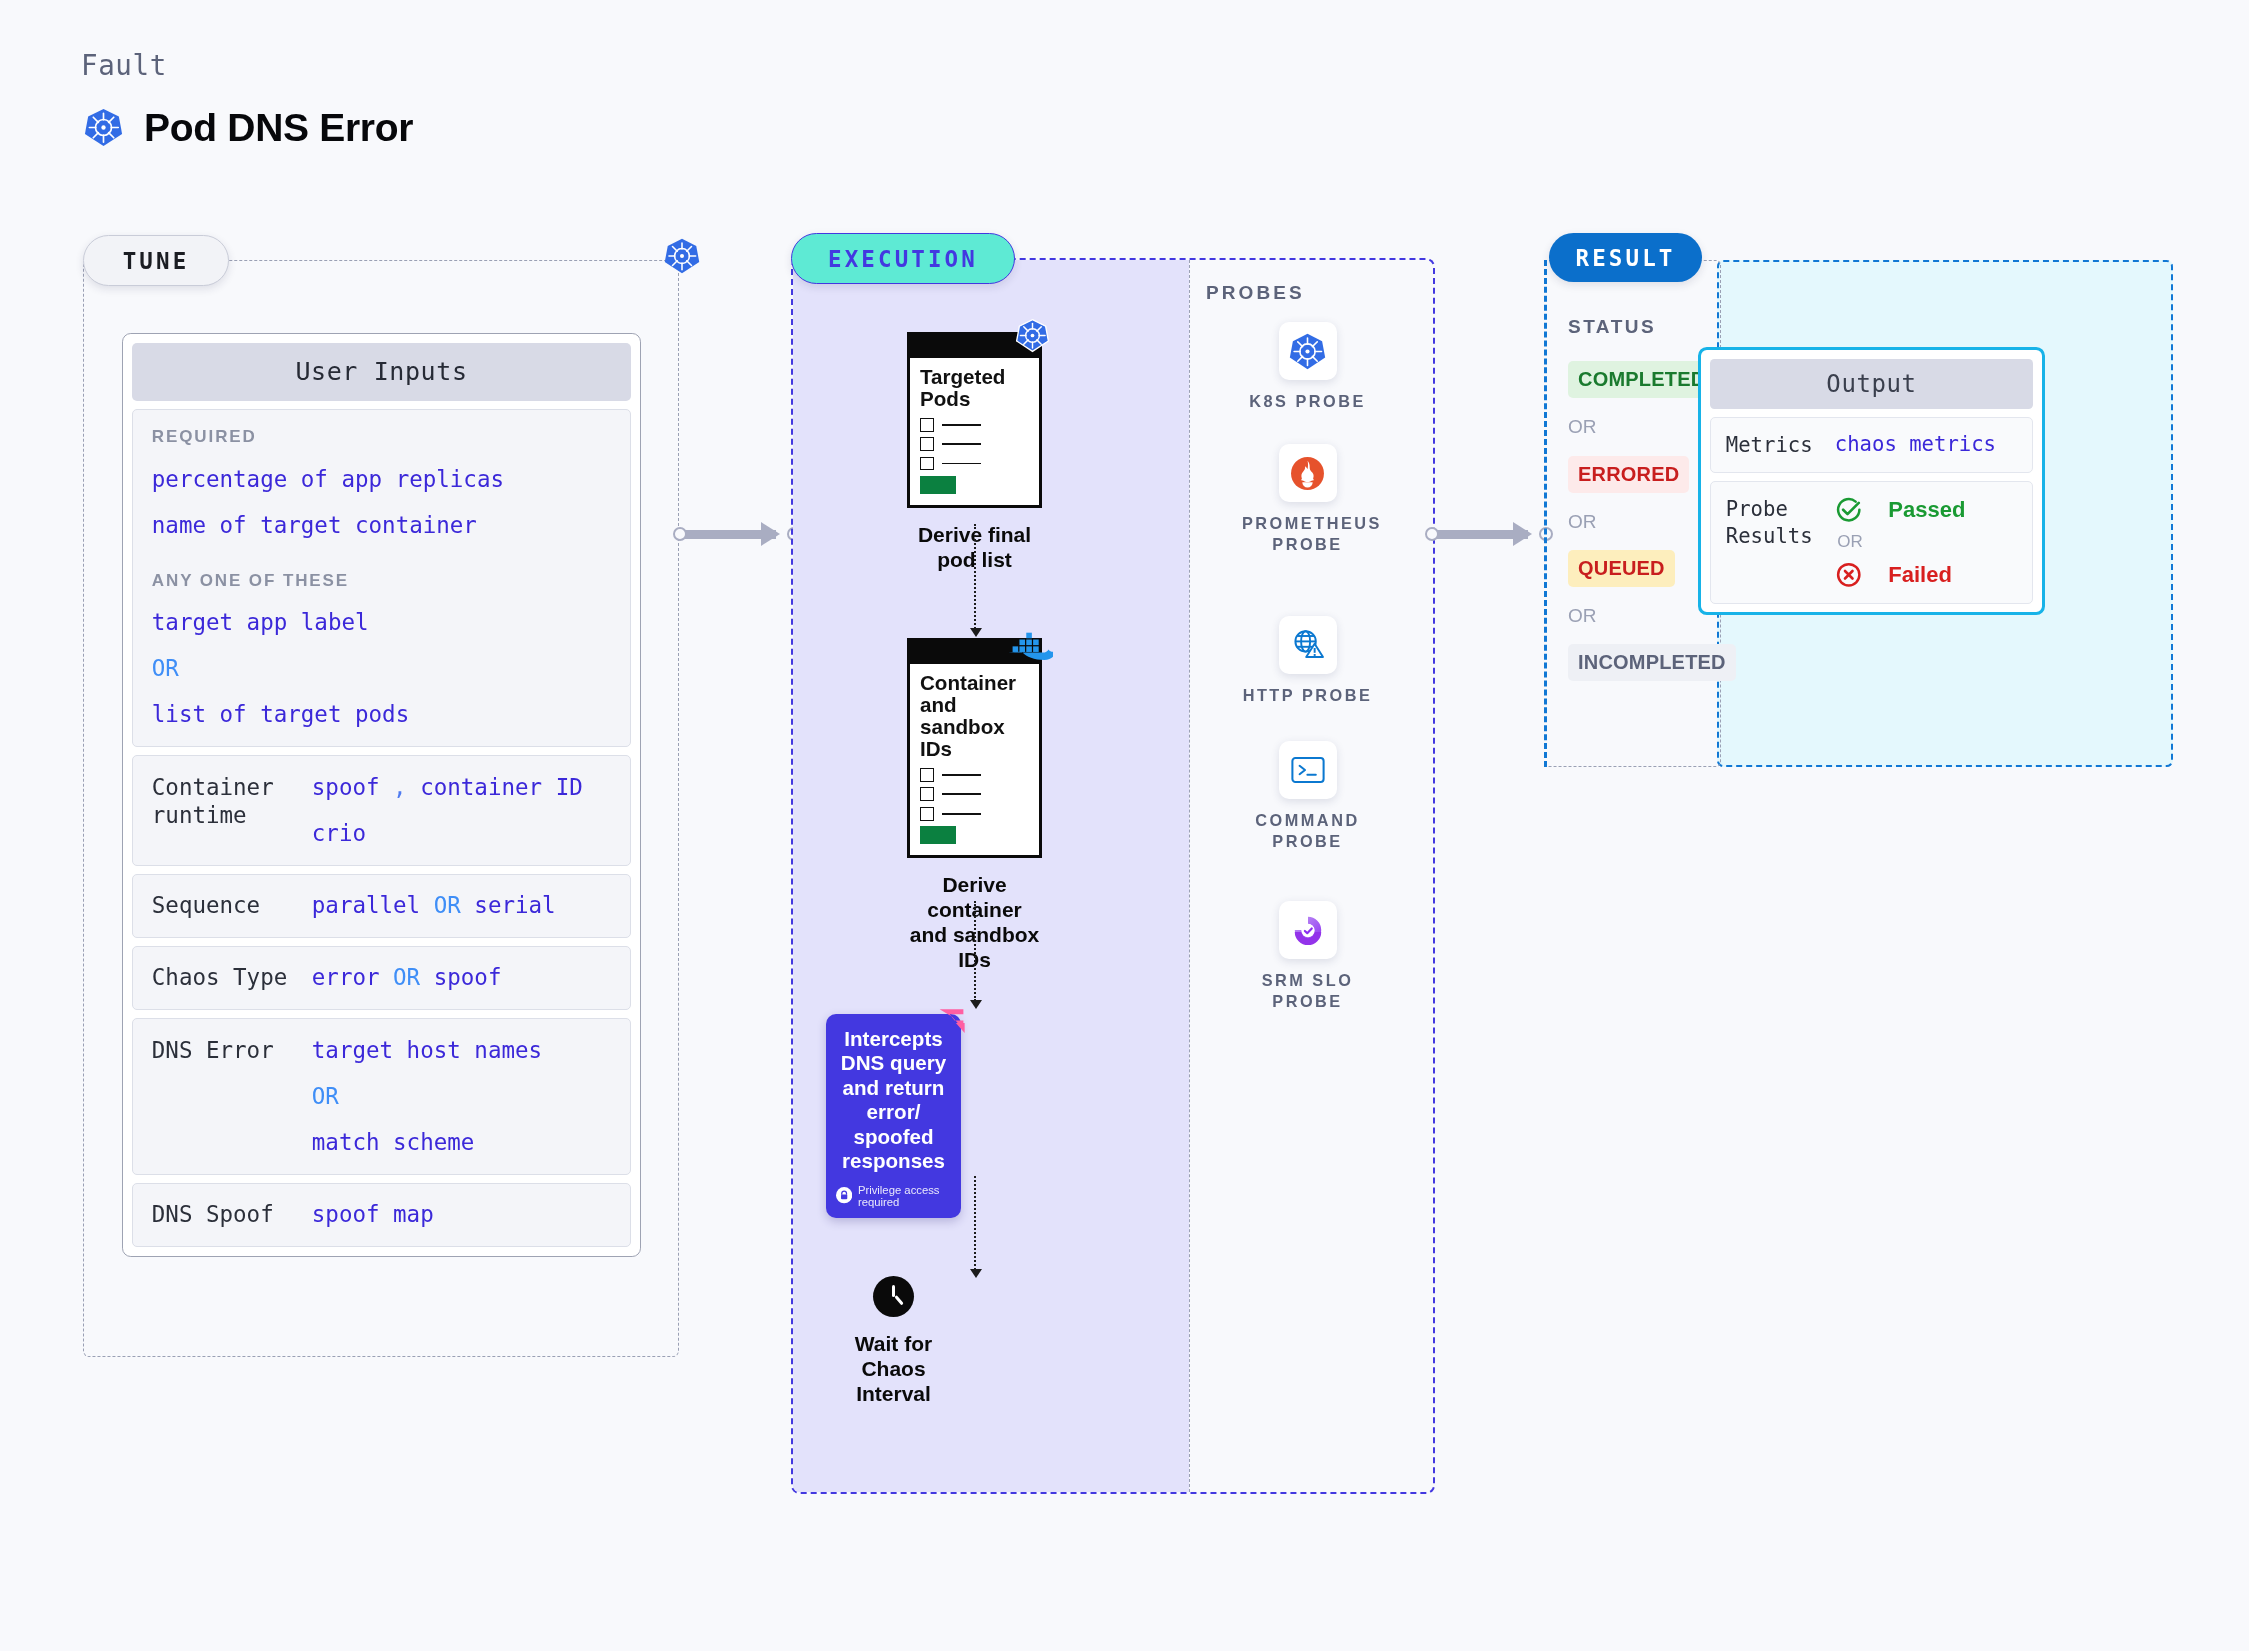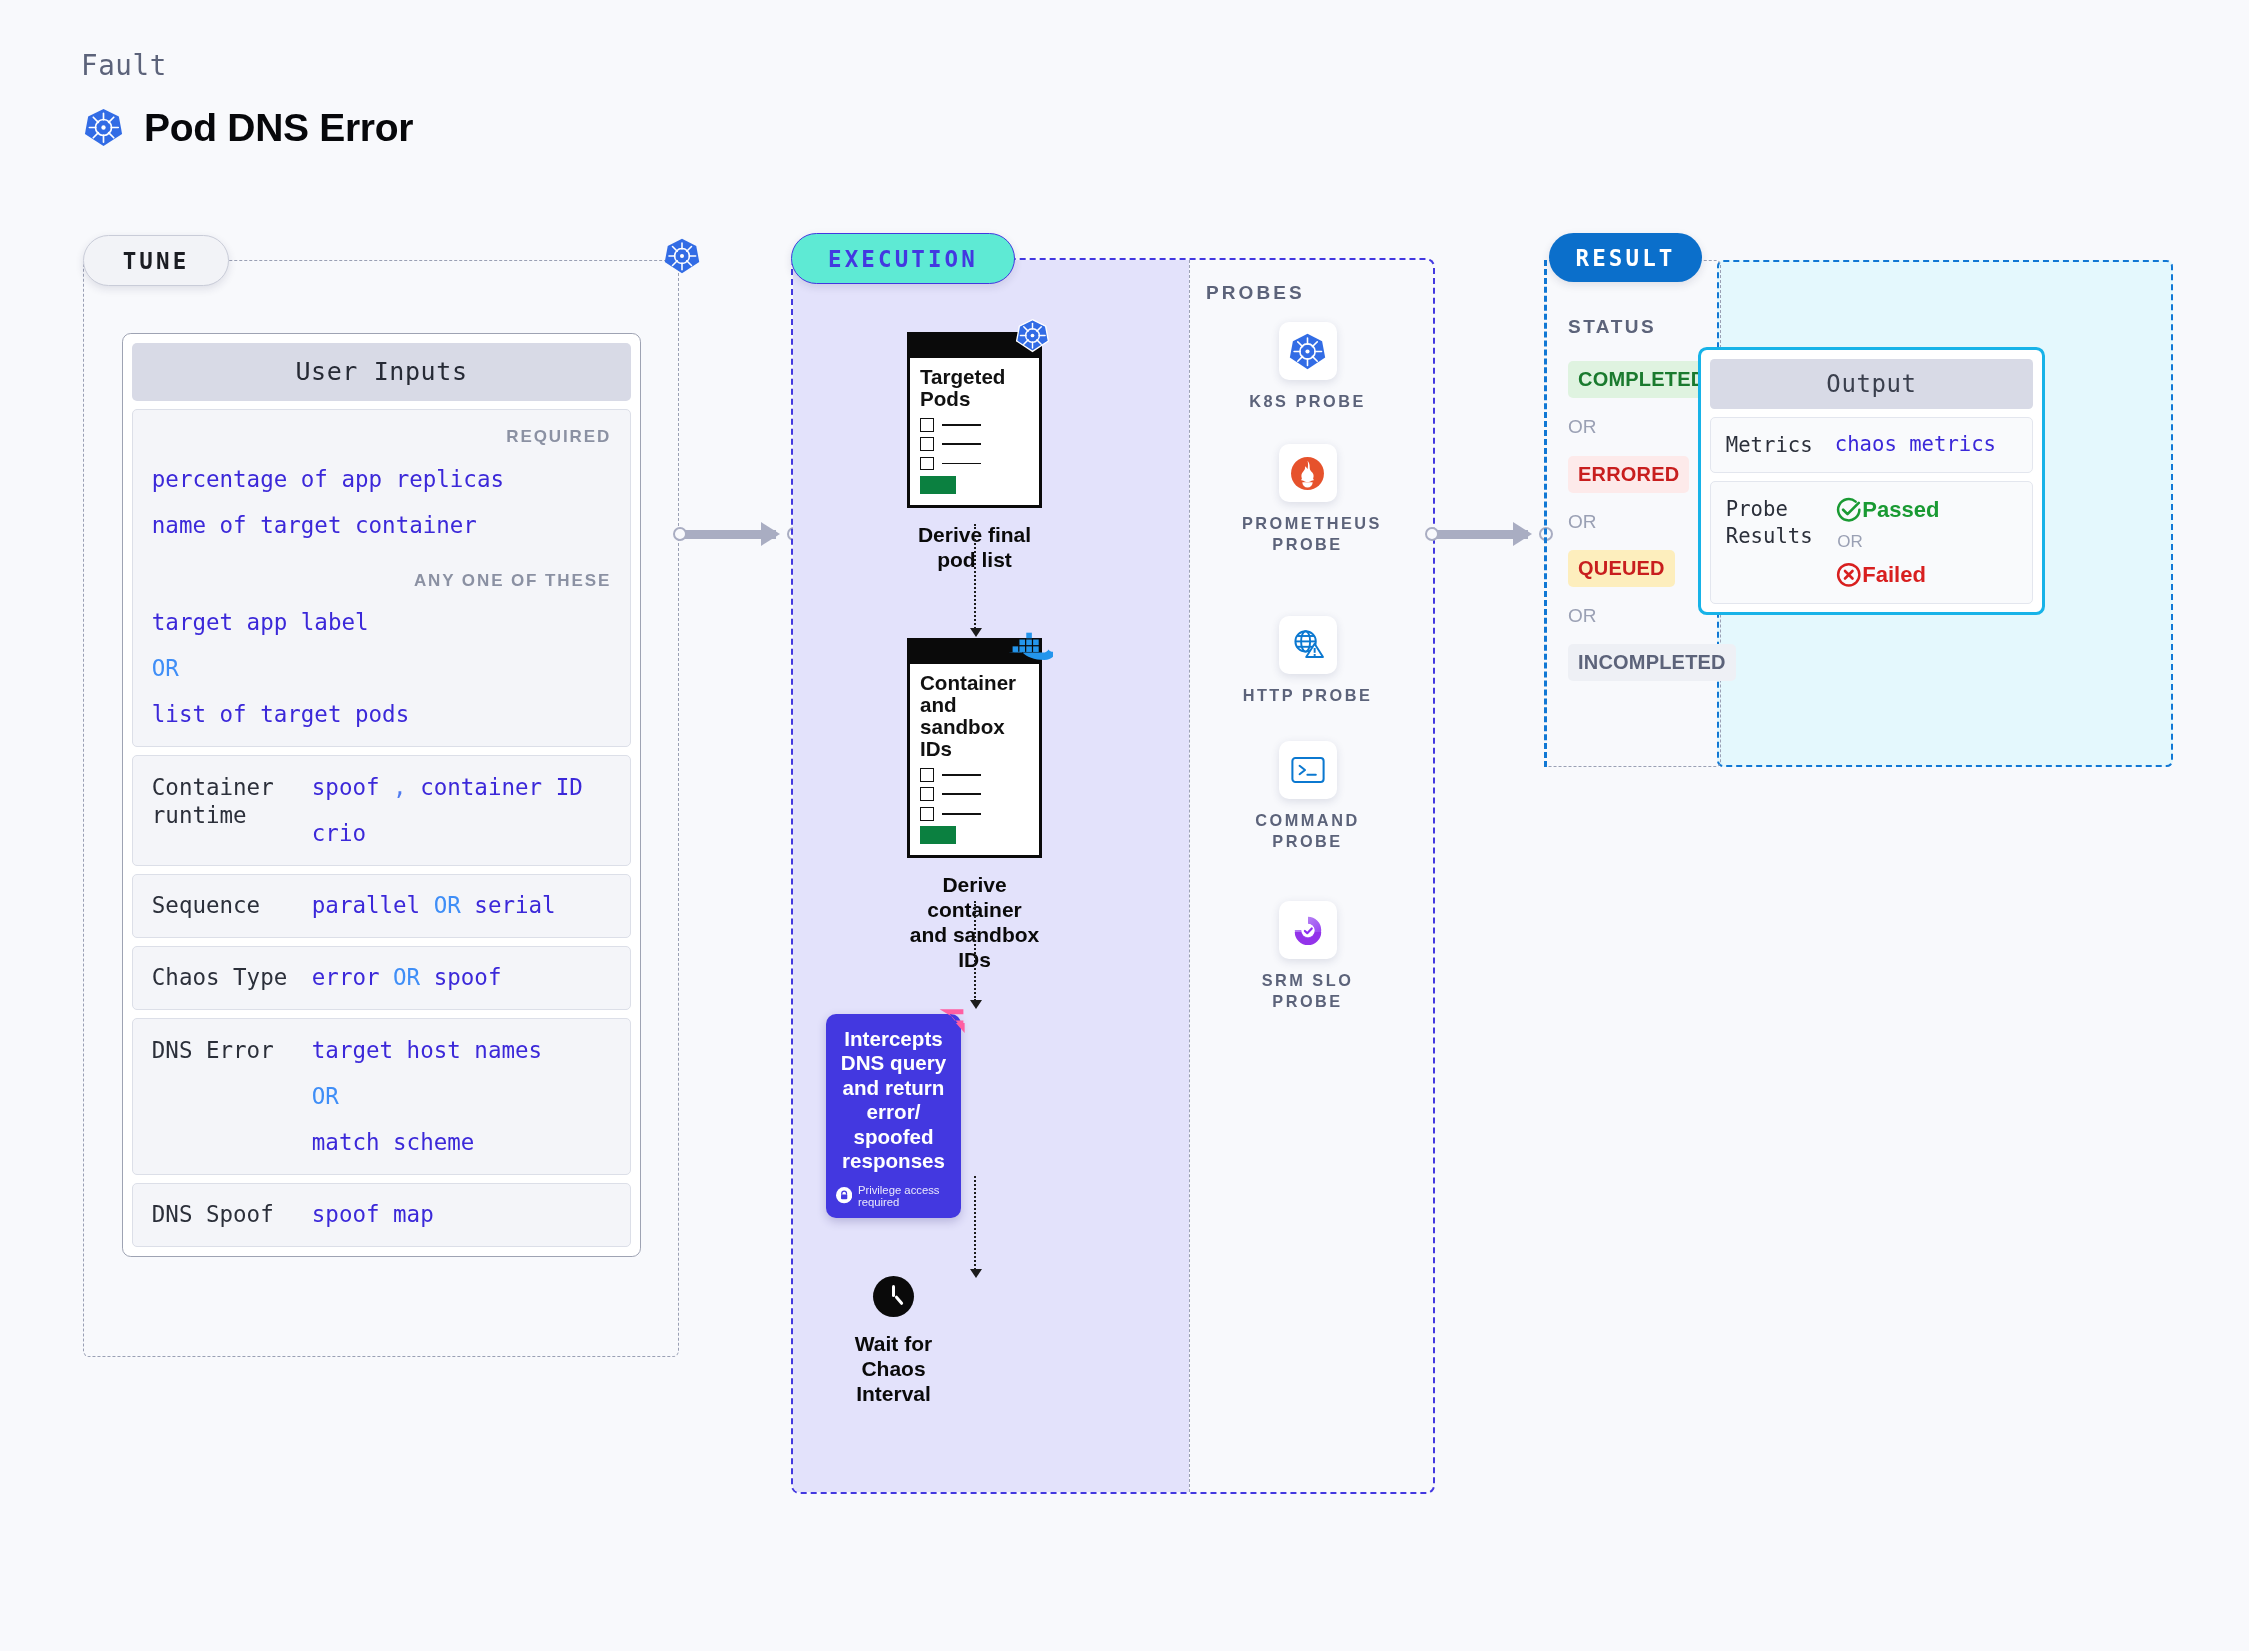--- a/index.html
+++ b/index.html
@@ -53,21 +53,21 @@
   .ui-row{
     margin-top:8.1px;background:#f4f5f9;border:1.3px solid #dcdfe8;border-radius:5px;
     display:flex;padding:16.3px 19px;box-sizing:border-box;
   }
   .ui-key{
     width:160px;flex:0 0 160px;
     font-family:"DejaVu Sans Mono","Liberation Mono",monospace;
     font-size:22.5px;color:#2b2f3a;line-height:1.28;white-space:pre-line;
   }
   .ui-val{flex:1;font-family:"DejaVu Sans Mono","Liberation Mono",monospace;font-size:22.5px;line-height:1.32;}
-  .cap{font-family:"Liberation Sans",sans-serif;font-size:17px;color:#8b91a3;letter-spacing:1.9px;font-weight:600;text-align:right;}
+  .cap{font-family:"Liberation Sans",sans-serif;font-size:17px;color:#8b91a3;letter-spacing:1.9px;font-weight:600;}
   .v{color:#3b28d9;}
   .or{color:#3f8ef7;}
   .comma{color:#4f7bf0;}
   .gap-s{height:16.3px;}
   .gap-m{height:29px;}
 
   
   #exec-panel{
     position:absolute;left:791px;top:258px;width:644px;height:1236px;
     border:2.5px dashed #4338e0;border-radius:8.8px;box-sizing:border-box;
@@ -162,21 +162,21 @@
   }
   .out-row{
     margin-top:8.1px;background:#f9fafc;border:1.3px solid #e3e6ee;border-radius:5px;
     display:flex;padding:13.8px 15px;box-sizing:border-box;
   }
   .out-key{
     width:109px;flex:0 0 109px;font-family:"DejaVu Sans Mono","Liberation Mono",monospace;
     font-size:20.6px;color:#2b2f3a;line-height:1.3;white-space:pre-line;
   }
   .out-val{flex:1;font-family:"DejaVu Sans Mono","Liberation Mono",monospace;font-size:20.6px;}
-  .pr-line{display:flex;align-items:center;gap:0;}
+  .pr-line{display:flex;align-items:center;gap:26px;}
   .pr-text{font-family:"Liberation Sans",sans-serif;font-size:22px;font-weight:bold;}
   .pr-or{font-family:"Liberation Sans",sans-serif;font-size:17px;color:#9aa0b4;margin:8.8px 0 8.8px 2.5px;}
 
   
   .hconn{position:absolute;height:2.5px;}
   .hconn .bar{position:absolute;left:8.8px;top:3.1px;height:8.8px;background:#a9adc2;}
   .hconn .dot{position:absolute;width:13.8px;height:13.8px;border-radius:50%;background:#f8f9fc;border:2.5px solid #a9adc2;box-sizing:border-box;top:0;}
   .hconn .head{position:absolute;top:-5px;border-top:12px solid transparent;border-bottom:12px solid transparent;border-left:19px solid #a9adc2;}
 </style>
 </head>

